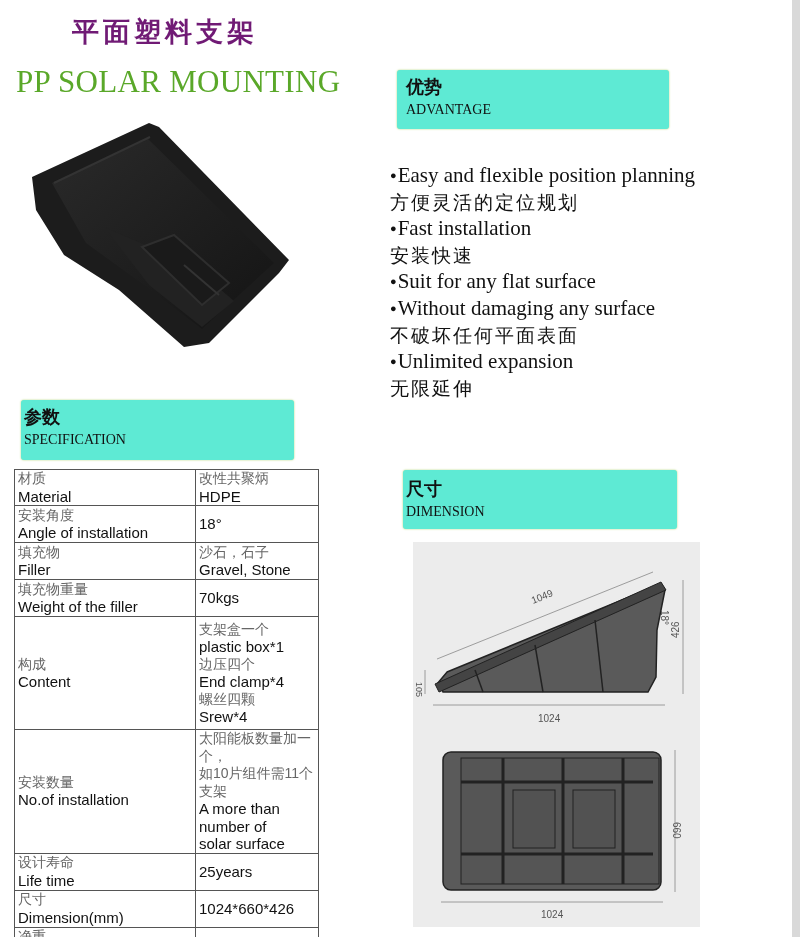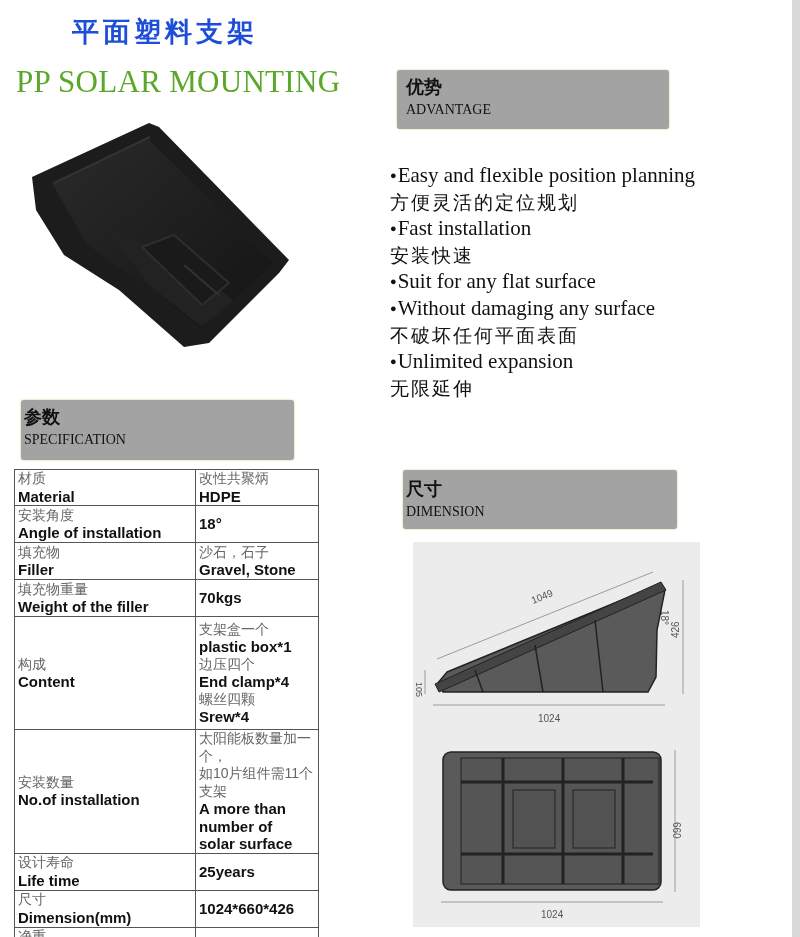--- a/index.html
+++ b/index.html
@@ -1,34 +1,34 @@
 <!DOCTYPE html>
 <html><head>
 <meta charset="utf-8">
 <style>
   html,body{margin:0;padding:0;}
   body{width:800px;height:937px;background:#fff;position:relative;overflow:hidden;font-family:"DejaVu Serif",serif;color:#111;}
   .edge{position:absolute;right:0;top:0;width:8px;height:937px;background:#d9d9d9;}
-  .title-cn{position:absolute;left:72px;top:14px;font-size:27px;color:#1d4ed8;font-weight:bold;letter-spacing:4px;font-family:Liberation Serif, serif;text-align:center;}
+  .title-cn{position:absolute;left:72px;top:14px;font-size:27px;color:#701a75;font-weight:bold;letter-spacing:4px;font-family:Liberation Serif, serif;text-align:center;}
   .title-en{position:absolute;left:16px;top:49px;font-size:31px;color:#5aa829;font-family:"Liberation Serif",serif;letter-spacing:0.3px;margin-top:15px;}
   .product-photo{position:absolute;left:24px;top:115px;width:270px;height:235px;}
-  .green-box{position:absolute;background:#a3a3a3;border-radius:3px;box-shadow:0 0 2px #a9d06a;}
+  .green-box{position:absolute;background:#5eead4;border-radius:3px;box-shadow:0 0 2px #a9d06a;}
   .green-box .cn{font-size:18px;font-weight:bold;color:#111;line-height:22px;font-family:"DejaVu Serif",serif;}
   .green-box .en{font-size:14px;color:#111;line-height:24px;font-family:"Liberation Serif",serif;}
   #adv-box{left:397px;top:70px;width:272px;height:59px;padding:6px 0 0 9px;box-sizing:border-box;}
   #spec-box{left:21px;top:400px;width:273px;height:60px;padding:6px 0 0 3px;box-sizing:border-box;}
   #dim-box{left:403px;top:470px;width:274px;height:59px;padding:8px 0 0 3px;box-sizing:border-box;}
   .adv-list{position:absolute;left:390px;top:162px;font-family:"Liberation Serif",serif;font-size:21px;line-height:26.6px;color:#111;}
   .adv-list .en::before{content:"\25CF";font-size:11px;vertical-align:3px;margin-right:1px;}
   .adv-list .cn{font-family:"DejaVu Serif",serif;font-size:19px;letter-spacing:2px;}
   table.spec{position:absolute;left:14px;top:469px;width:305px;border-collapse:collapse;font-family:"Liberation Sans",sans-serif;font-size:15px;}
   table.spec td{border:1.5px solid #555;padding:0 3px;vertical-align:middle;line-height:17.5px;}
   table.spec td.k{width:174px;}
   table.spec .cn{color:#666;font-size:14px;display:block;}
-  table.spec .en{font-weight:bold;color:#111;display:block;}
+  table.spec .en{font-weight:normal;color:#111;display:block;}
   .drawing{position:absolute;left:413px;top:542px;width:287px;height:385px;background:#ececec;}
 </style>
 </head>
 <body>
 
 <div class="edge"></div>
 
 <div class="title-cn">平面塑料支架</div>
 <div class="title-en">PP SOLAR MOUNTING</div>
 

